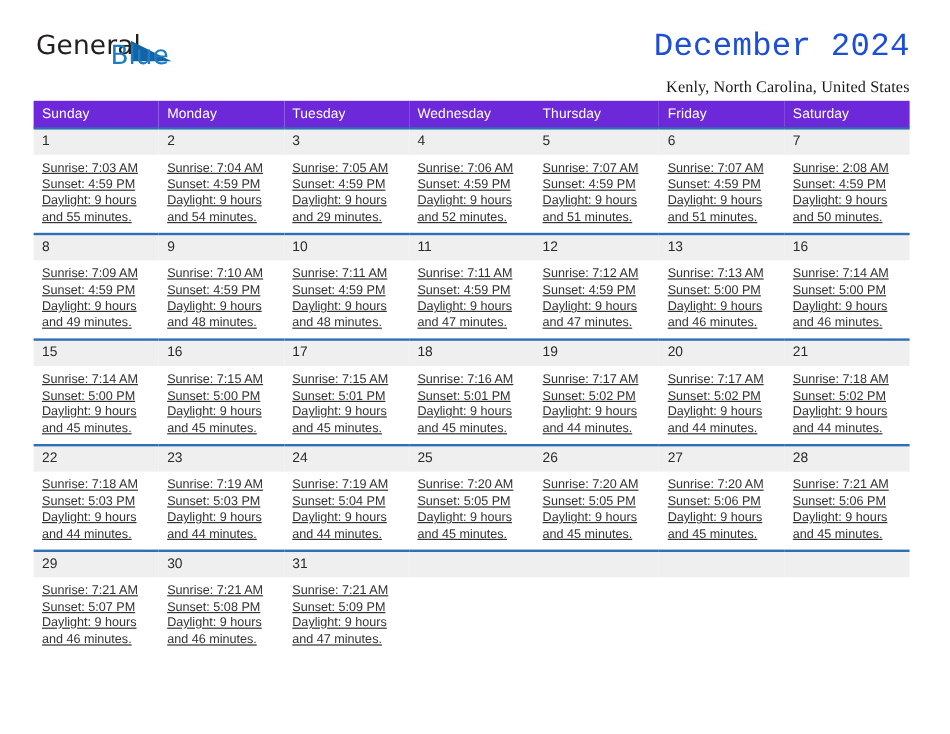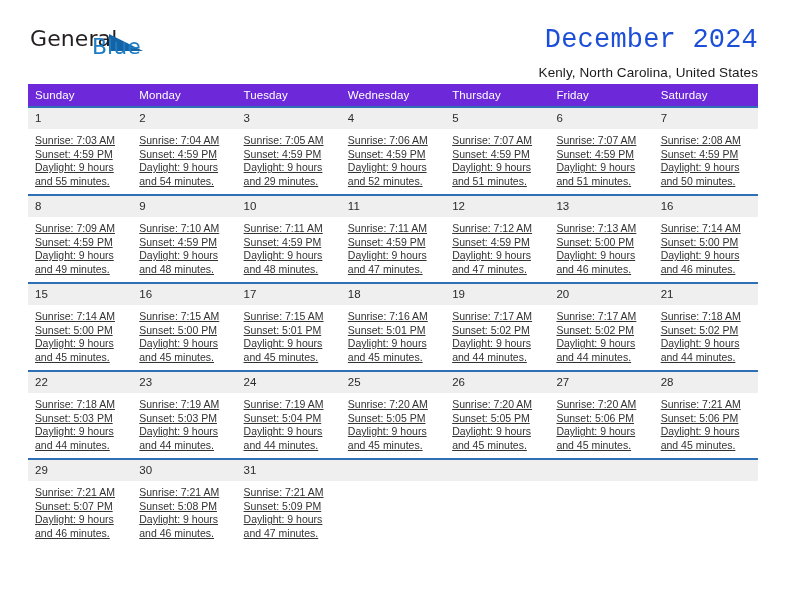--- a/index.html
+++ b/index.html
@@ -78,20 +78,21 @@
     font-weight: normal;
     letter-spacing: .2px;
     line-height: 1.05;
     font-family: Liberation Mono, monospace;
   }
   .cal-sub {
     font-size: 13.5px;
     color: #1a1a1a;
     margin-top: 11px;
     letter-spacing: .1px;
+    font-family: Liberation Serif, serif;
   }
 
   
   .cal-wrap {
     margin: 12px 34px 0 28px;
   }
   table.cal {
     width: 730px;
     border-collapse: collapse;
     table-layout: fixed;

